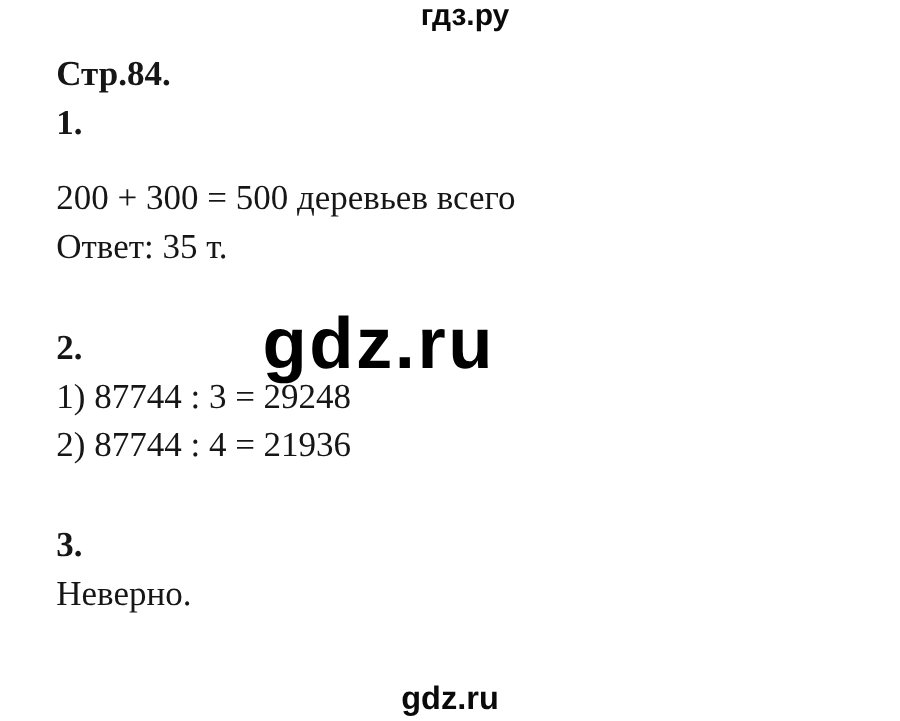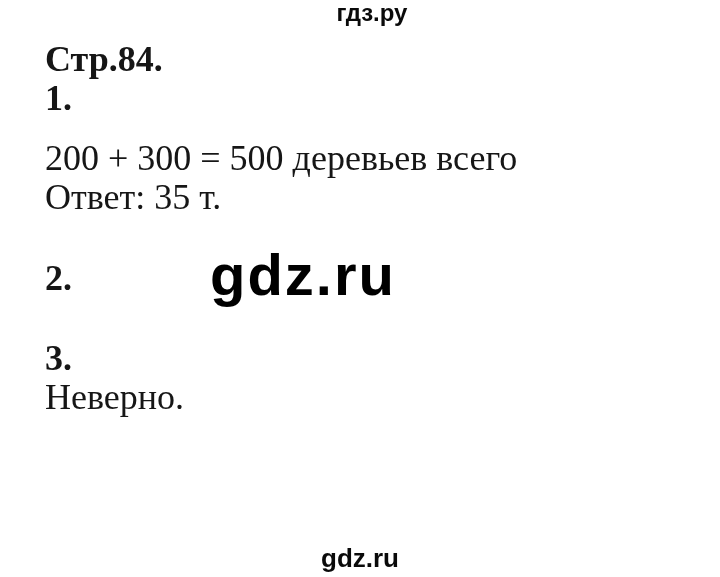--- a/index.html
+++ b/index.html
@@ -22,21 +22,21 @@
     font-size: 24px;
     line-height: 24px;
     color: #0a0a0a;
   }
   .doc-flow {
     position: absolute;
     top: 40px;
     left: 45px;
     right: 31px;
     font-family: "Liberation Serif", serif;
-    font-size: 36px;
+    font-size: 28px;
     line-height: 39px;
     color: #161616;
   }
   .doc-line { white-space: nowrap; }
   .bold { font-weight: 700; }
   .gap-sm { margin-top: 21px; }
   .gap-lg { margin-top: 42px; }
   .gap-lg2 { margin-top: 41px; }
   .watermark {
     position: absolute;
@@ -73,20 +73,22 @@
 
     <div class="doc-line bold">Стр.84.</div>
 
     <div class="doc-line bold">1.</div>
 
     <div class="doc-line gap-sm">200 + 300 = 500 деревьев всего</div>
     <div class="doc-line">Ответ: 35 т.</div>
 
     <div class="doc-line bold gap-lg">2.</div>
 
+    <div class="doc-line">1) 87744 : 3 = 29248</div>
+    <div class="doc-line">2) 87744 : 4 = 21936</div>
 
     <div class="doc-line bold gap-lg2">3.</div>
 
     <div class="doc-line">Неверно.</div>
 
   </div>
 
   <div class="watermark">gdz.ru</div>
 
   <div class="brand-footer">gdz.ru</div>

